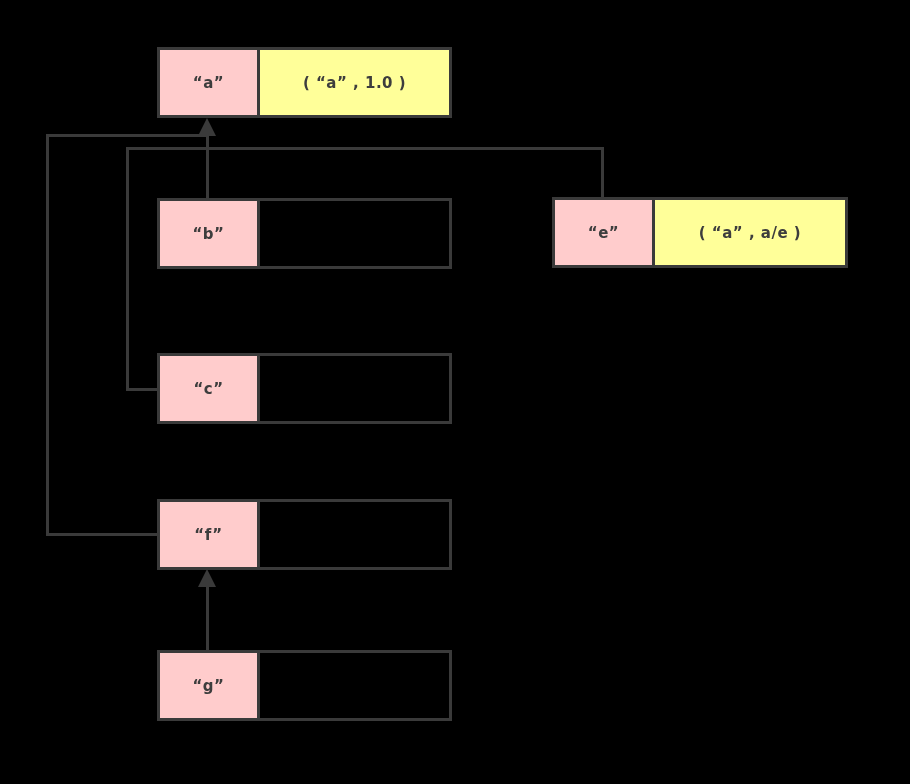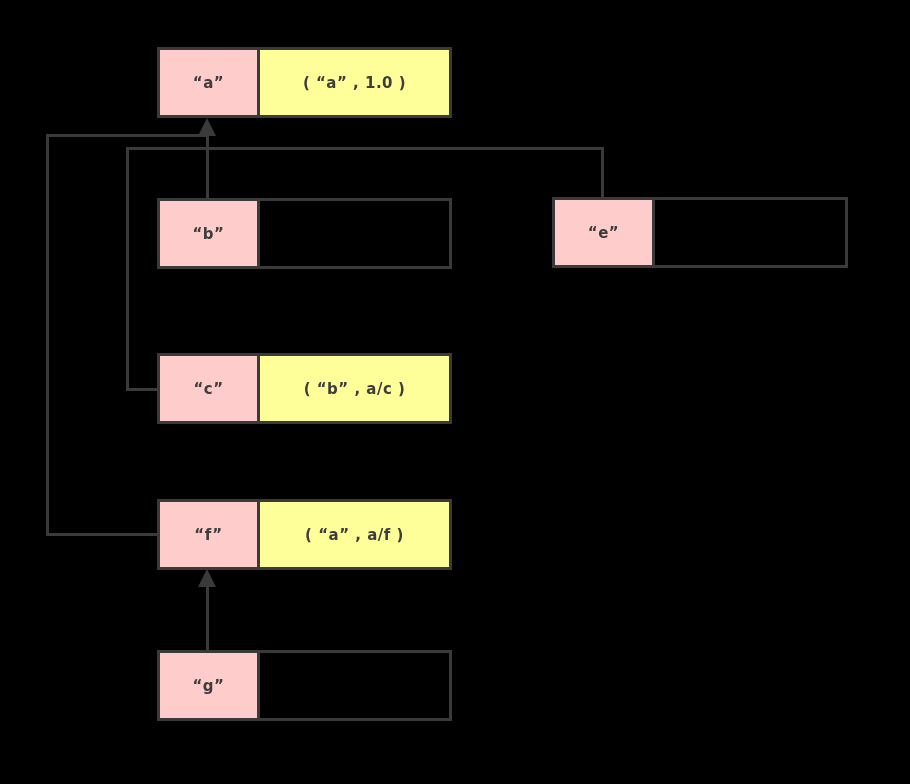--- a/index.html
+++ b/index.html
@@ -92,37 +92,34 @@
   <div class="node" id="node-b">
     <div class="cell cell-label">
         <span>“b”</span>
       </div>
   </div>
 
   <div class="node" id="node-e">
     <div class="cell cell-label">
         <span>“e”</span>
       </div>
+    <div class="cell cell-value">
+        <span>( “a” , a/e )</span>
+      </div>
   </div>
 
   <div class="node" id="node-c">
     <div class="cell cell-label">
         <span>“c”</span>
       </div>
-    <div class="cell cell-value">
-        <span>( “b” , a/c )</span>
-      </div>
   </div>
 
   <div class="node" id="node-f">
     <div class="cell cell-label">
         <span>“f”</span>
-      </div>
-    <div class="cell cell-value">
-        <span>( “a” , a/f )</span>
       </div>
   </div>
 
   <div class="node" id="node-g">
     <div class="cell cell-label">
         <span>“g”</span>
       </div>
   </div>
 
 </div>

